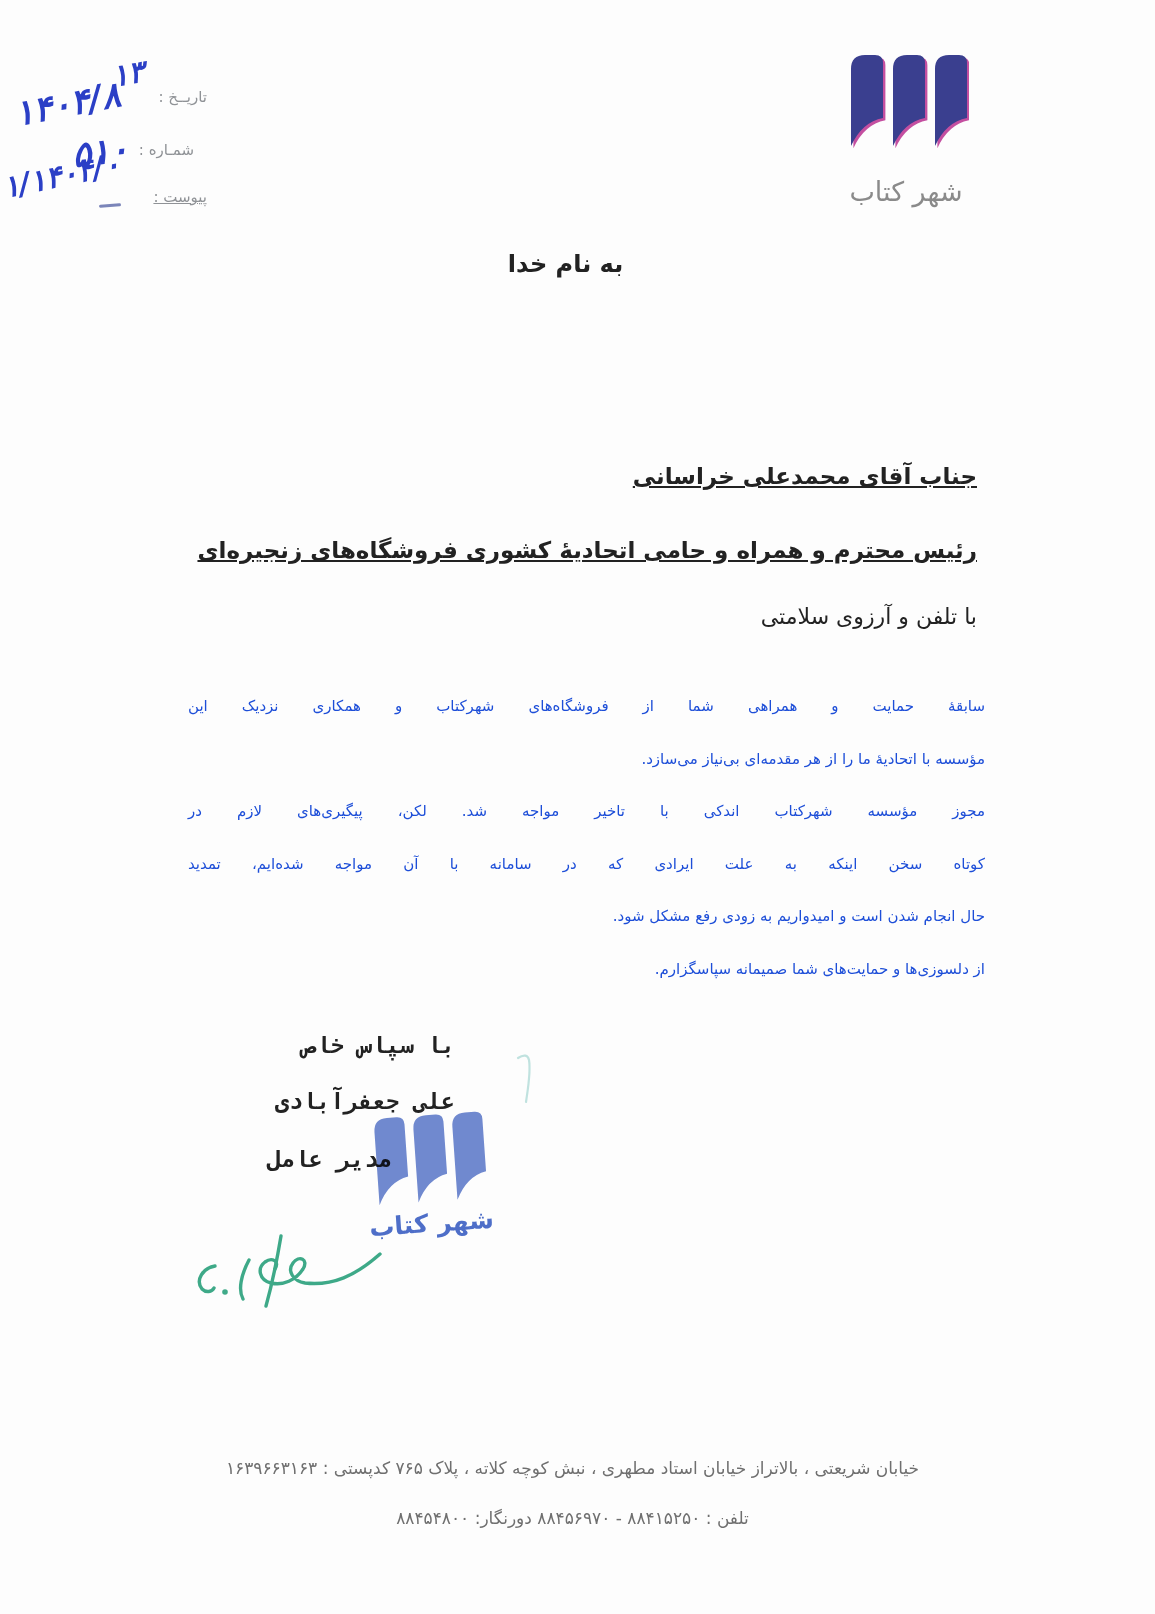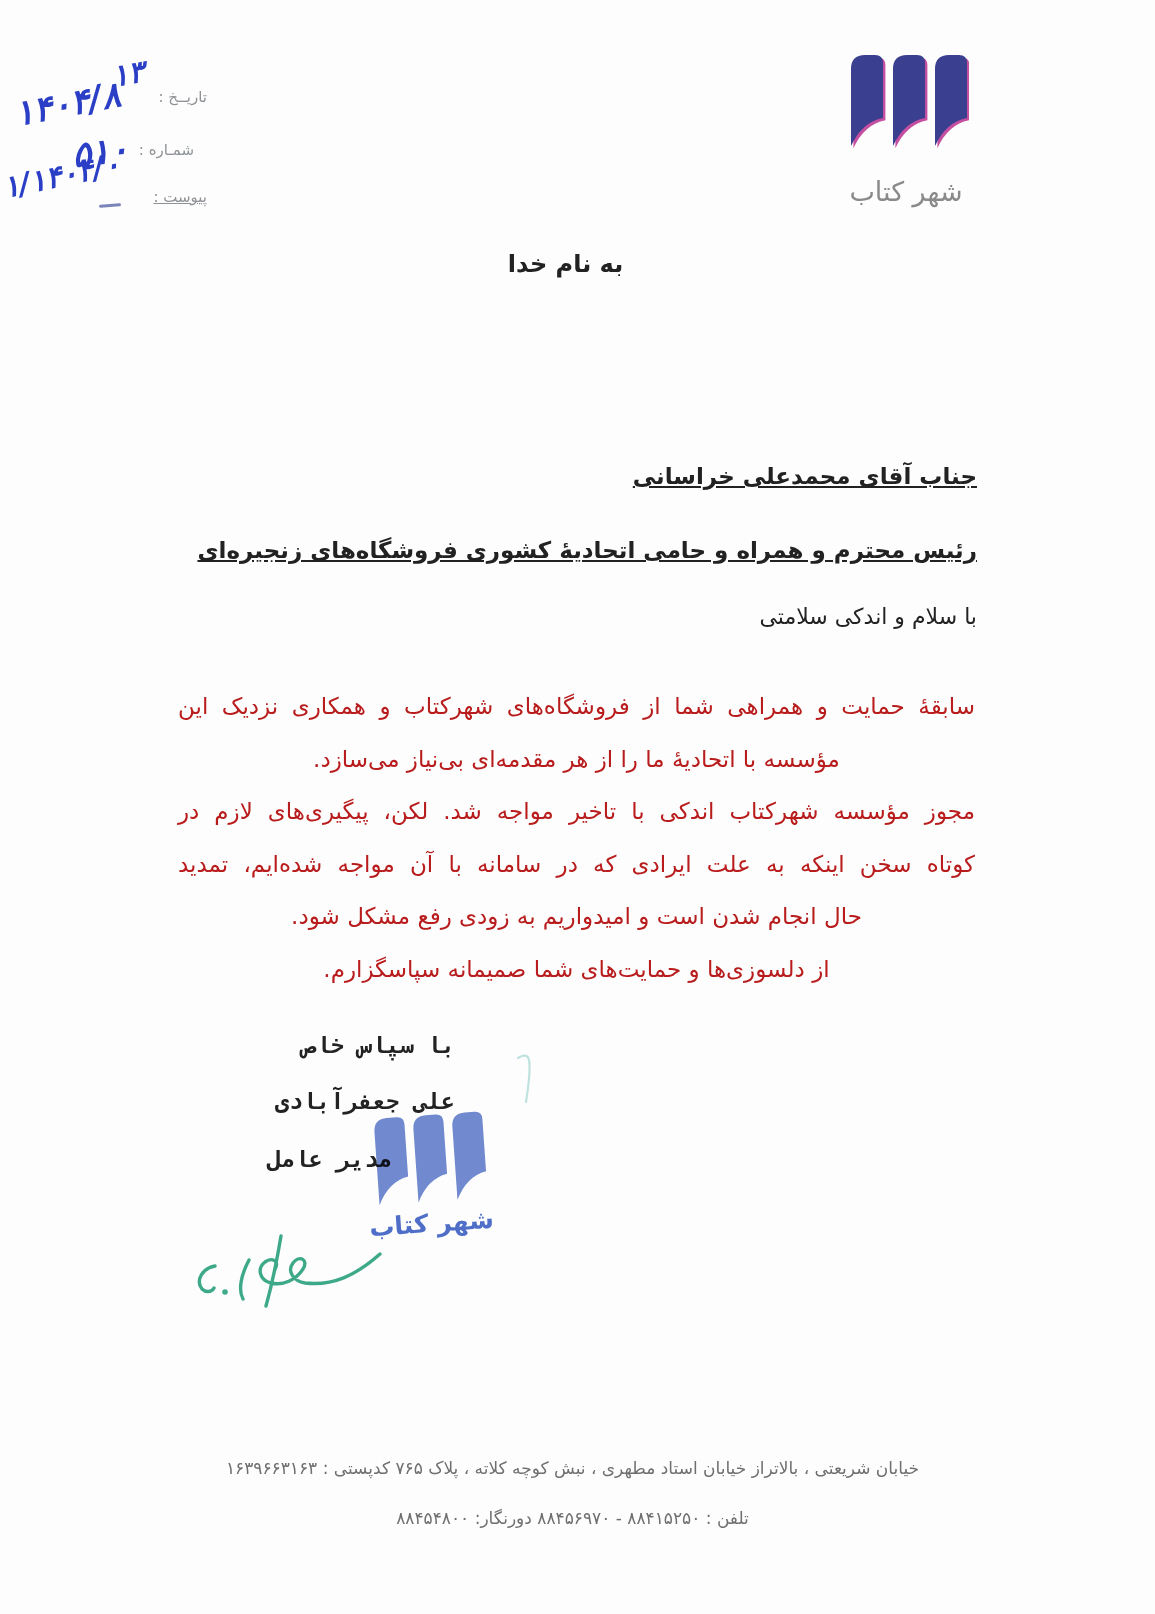--- a/index.html
+++ b/index.html
@@ -28,24 +28,24 @@
     margin-top:8px;font-size:27px;color:#8a8a8a;direction:rtl;white-space:nowrap;
   }
   .basmala{
     position:absolute;left:0;right:0;top:250px;text-align:center;
     font-size:24px;font-weight:bold;direction:rtl;transform:translateX(-12px);
   }
   
   .r-line{position:absolute;direction:rtl;white-space:nowrap;}
   .bold{font-weight:bold;text-decoration:underline;}
   .letter-body{
-    position:absolute;right:180px;top:680px;width:797px;direction:rtl;
-    font-size:23px;line-height:52.5px;color:#b91c1c;
+    position:absolute;right:170px;top:680px;width:797px;direction:rtl;
+    font-size:15px;line-height:52.5px;color:#1d4ed8;
   }
-  .letter-body .line{text-align:center;}
+  .letter-body .line{text-align:right;}
   .letter-body .line.full{text-align:justify;text-align-last:justify;}
   
   .sig-line{position:absolute;direction:rtl;white-space:nowrap;font-weight:bold;font-size:23px;font-family:Liberation Mono, monospace;}
   .stamp{
     position:absolute;left:362px;top:1110px;width:132px;text-align:center;
     transform:rotate(-4deg);mix-blend-mode:multiply;opacity:.92;
   }
   .stamp-wordmark{
     margin-top:1px;font-size:25px;font-weight:bold;color:#3f63c6;
     direction:rtl;white-space:nowrap;letter-spacing:1px;
@@ -86,21 +86,21 @@
       </g>
     </g>
   </svg>
   <div class="logo-wordmark">شهر کتاب</div>
 </div>
 
 <div class="basmala">به نام خدا</div>
 
 <div class="r-line bold" style="right:178px;top:463px;font-size:23px;">جناب آقای محمدعلی خراسانی</div>
 <div class="r-line bold" style="right:178px;top:537px;font-size:23px;">رئیس محترم و همراه و حامی اتحادیۀ کشوری فروشگاه‌های زنجیره‌ای</div>
-<div class="r-line" style="right:178px;top:604px;font-size:22px;">با سلام و اندکی سلامتی</div>
+<div class="r-line" style="right:178px;top:604px;font-size:22px;">با تلفن و آرزوی سلامتی</div>
 
 <div class="letter-body">
   <div class="line full">سابقۀ حمایت و همراهی شما از فروشگاه‌های شهرکتاب و همکاری نزدیک این</div>
   <div class="line">مؤسسه با اتحادیۀ ما را از هر مقدمه‌ای بی‌نیاز می‌سازد.</div>
   <div class="line full">مجوز مؤسسه شهرکتاب اندکی با تاخیر مواجه شد. لکن، پیگیری‌های لازم در</div>
   <div class="line full">کوتاه سخن اینکه به علت ایرادی که در سامانه با آن مواجه شده‌ایم، تمدید</div>
   <div class="line">حال انجام شدن است و امیدواریم به زودی رفع مشکل شود.</div>
   <div class="line">از دلسوزی‌ها و حمایت‌های شما صمیمانه سپاسگزارم.</div>
 </div>
 

